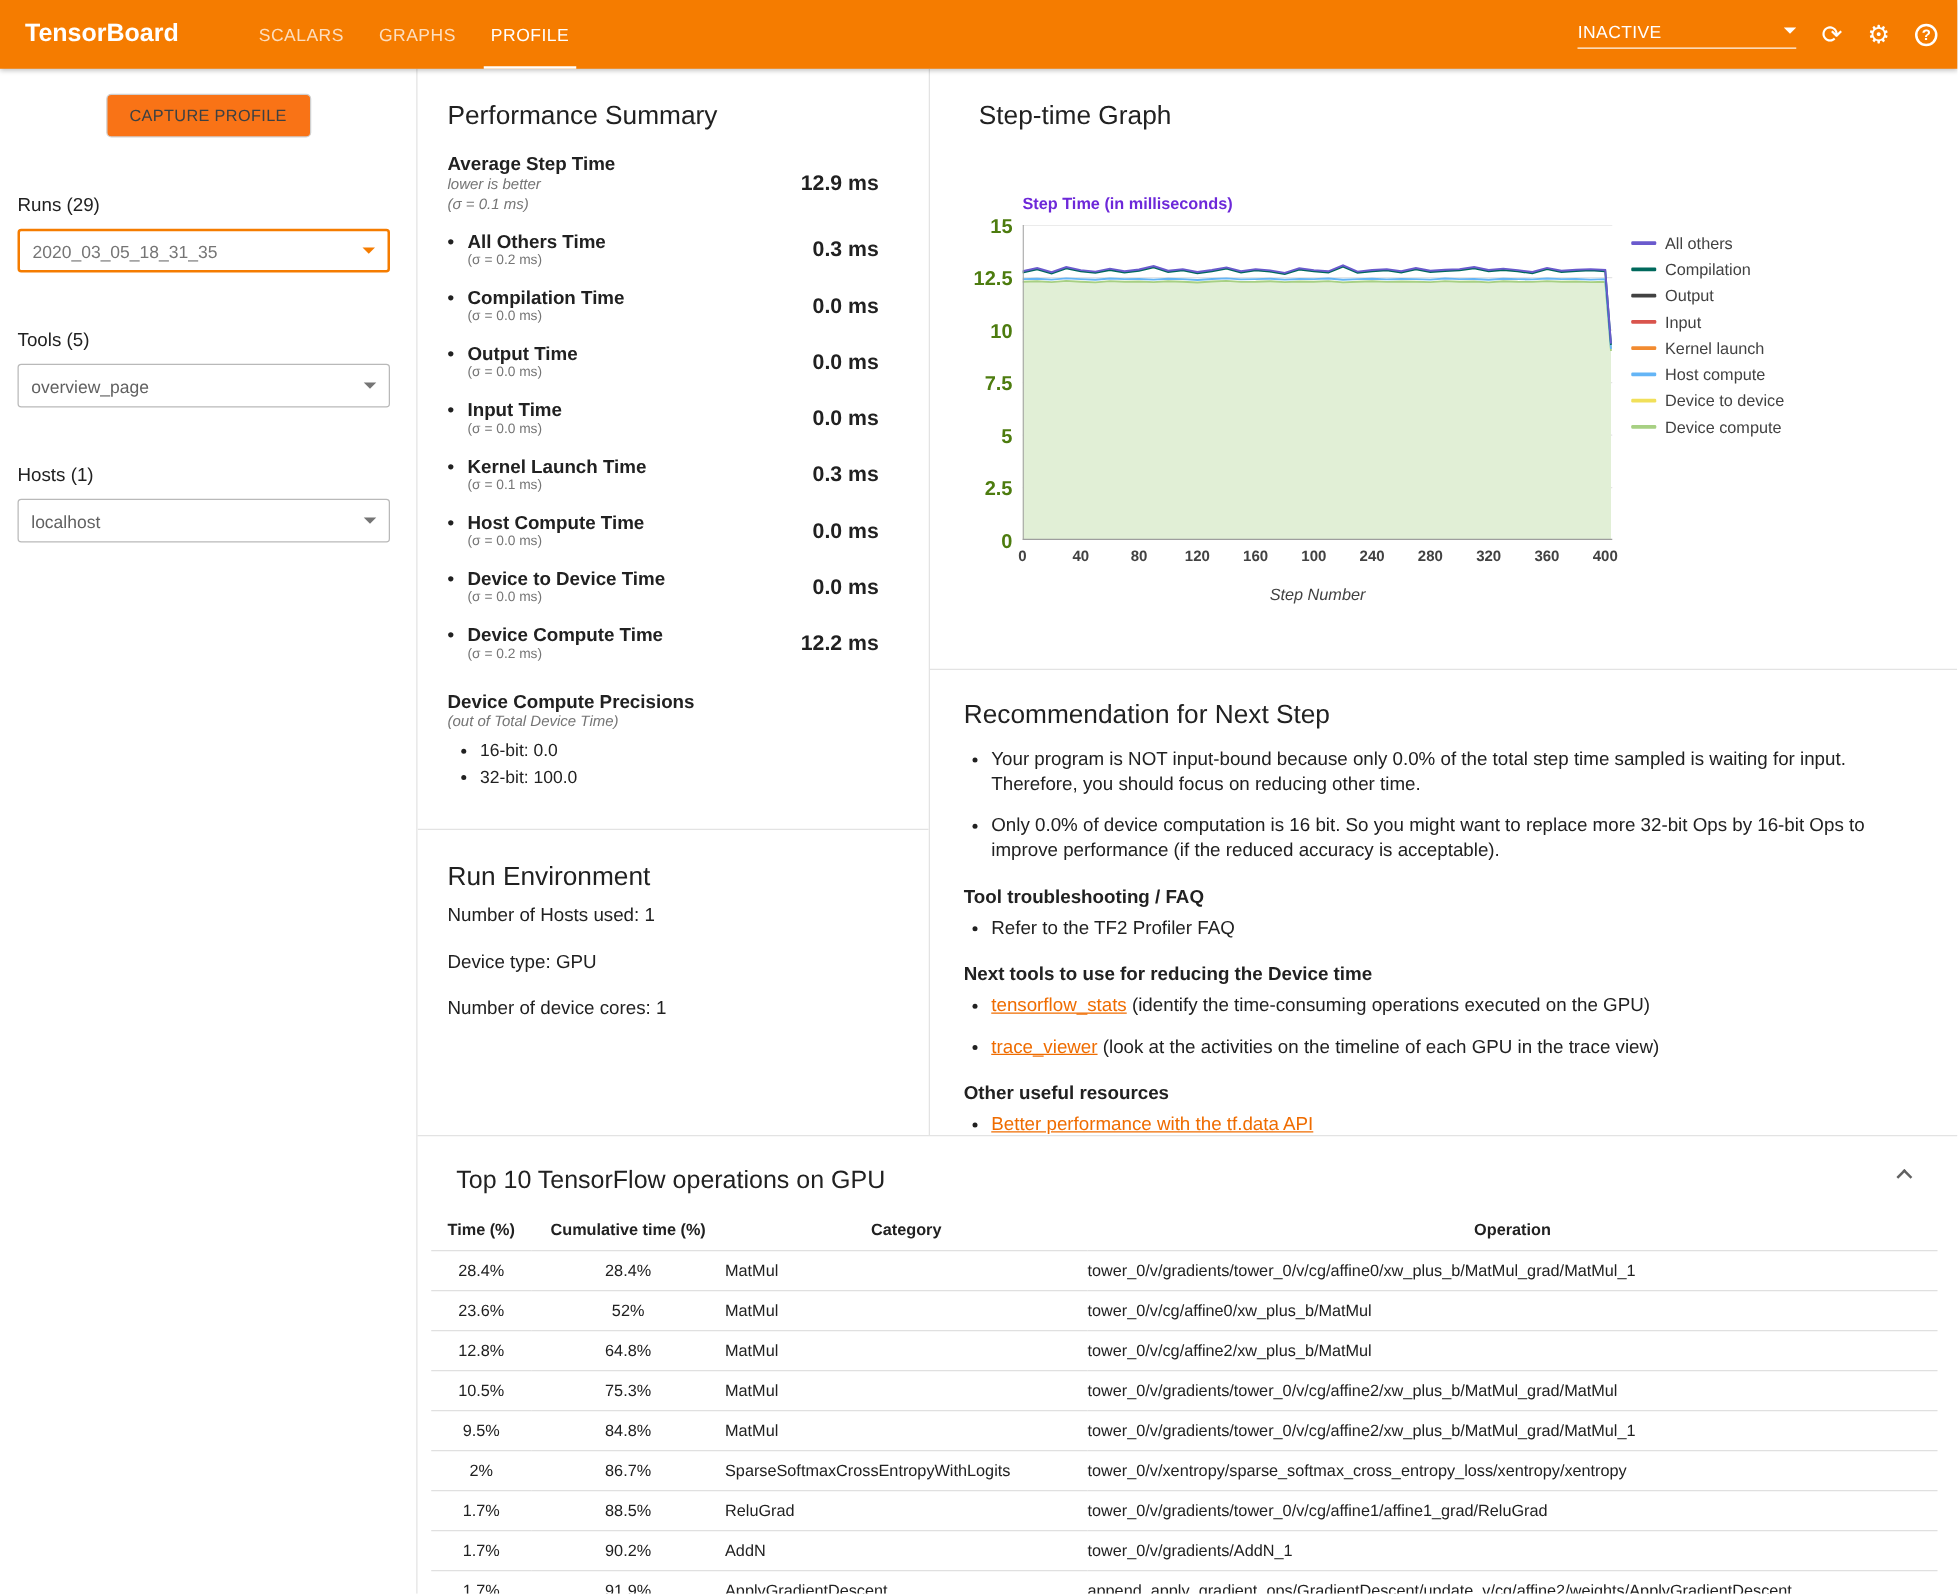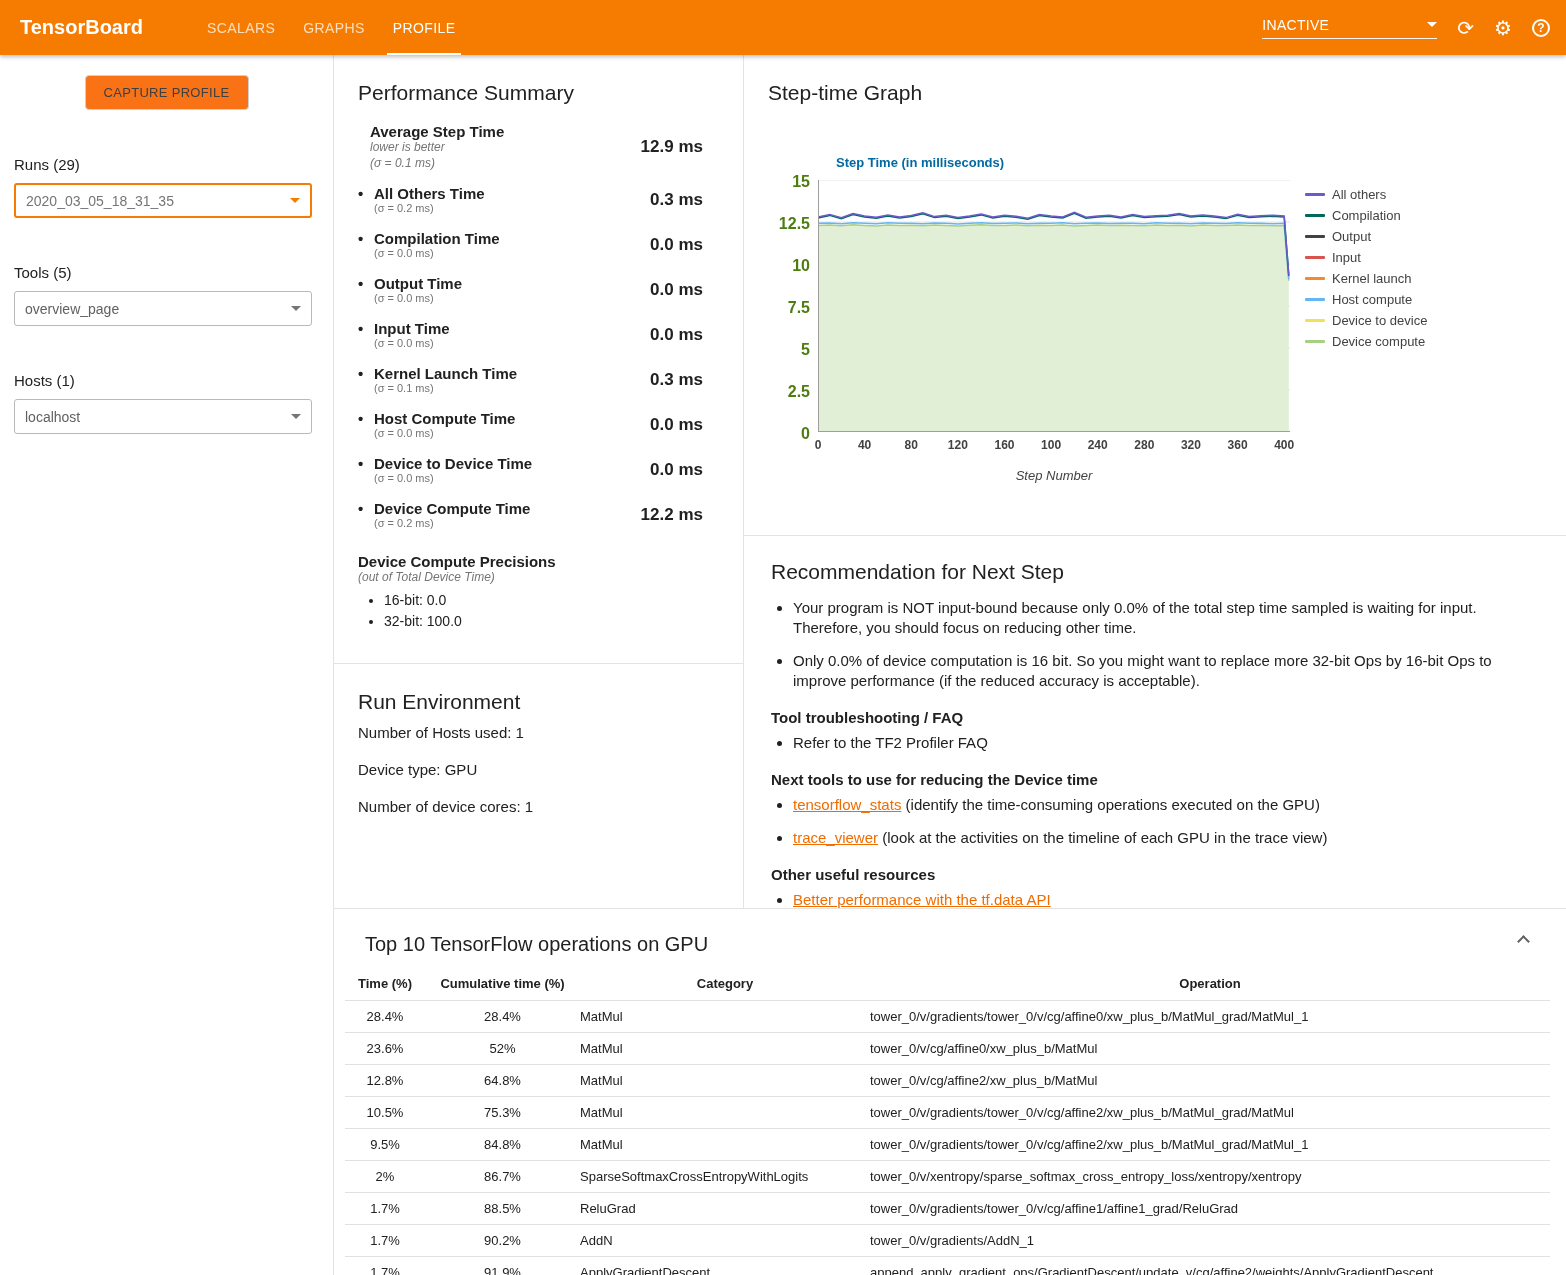--- a/index.html
+++ b/index.html
@@ -64,40 +64,40 @@
   .select {
     margin-left:14px; width:298px; height:35px;
     border:1px solid #b9b9b9; border-radius:3px; background:#fff;
     display:flex; align-items:center; justify-content:space-between;
     padding:0 10px; font-size:14px; color:#616161; cursor:pointer;
   }
   .runs-select { border:2px solid var(--accent); color:#757575; }
 
   
   h2.section-title { font-size:21px; font-weight:400; margin:26px 0 10px; color:#212121; }
-  .avg-row { display:flex; justify-content:space-between; align-items:center; padding:8px 40px 6px 0;margin-left:12px; }
+  .avg-row { display:flex; justify-content:space-between; align-items:center; padding:8px 40px 6px 0; }
   .m-label { font-size:15px; font-weight:bold; }
   .m-note, .m-sigma { font-size:12px; font-style:italic; color:#757575; line-height:1.3; }
   .m-value { font-size:17px; font-weight:bold; white-space:nowrap; }
   .metric-row { display:flex; justify-content:space-between; align-items:center; padding:8px 40px 8px 0; }
   .metric-row .lbl { font-size:15px; font-weight:bold; }
   .metric-row .bullet { display:inline-block; width:16px; }
   .metric-row .sigma { font-size:11px; color:#757575; margin-left:16px; }
   .precisions { margin-top:16px; }
   .precisions ul { margin:6px 0 0; padding-left:26px; font-size:14px; }
   .precisions li { margin-bottom:5px; }
   hr.divider { border:none; border-top:1px solid #e3e3e3; margin:34px 0 0 -24px; }
   .env-lines { }
   .env-lines p { margin:0 0 20px; font-size:15px; }
 
   
   .step-graph { height:480px; flex:none; }
-  .step-graph > h2 { margin-left:24px; }
+  .step-graph > h2 { margin-left:39px; }
   .chart-wrap { margin-left:40px; }
-  .chart-title { margin:50px 0 10px 52px; font-size:13px; font-weight:bold; color:#0369a1; }
+  .chart-title { margin:50px 0 10px 34px; font-size:13px; font-weight:bold; color:#6d28d9; }
   .plot-row { display:flex; }
   .y-labels { width:34px; position:relative; flex:none; }
   .y-labels span { position:absolute; right:8px; font-size:16px; font-weight:bold; color:#4d7c0f; }
   .plot-svg { flex:none; }
   .legend { margin-left:15px; padding-top:4px; }
   .legend-item { height:21px; display:flex; align-items:center; gap:7px; }
   .legend-swatch { width:20px; height:3px; border-radius:1px; flex:none; }
   .legend-label { font-size:13px; color:#424242; white-space:nowrap; }
   .x-labels { position:relative; height:18px; margin-left:34px; margin-top:6px; width:472px; }
   .x-labels span { position:absolute; top:0; transform:translateX(-50%); font-size:12px; font-weight:bold; color:#424242; }

